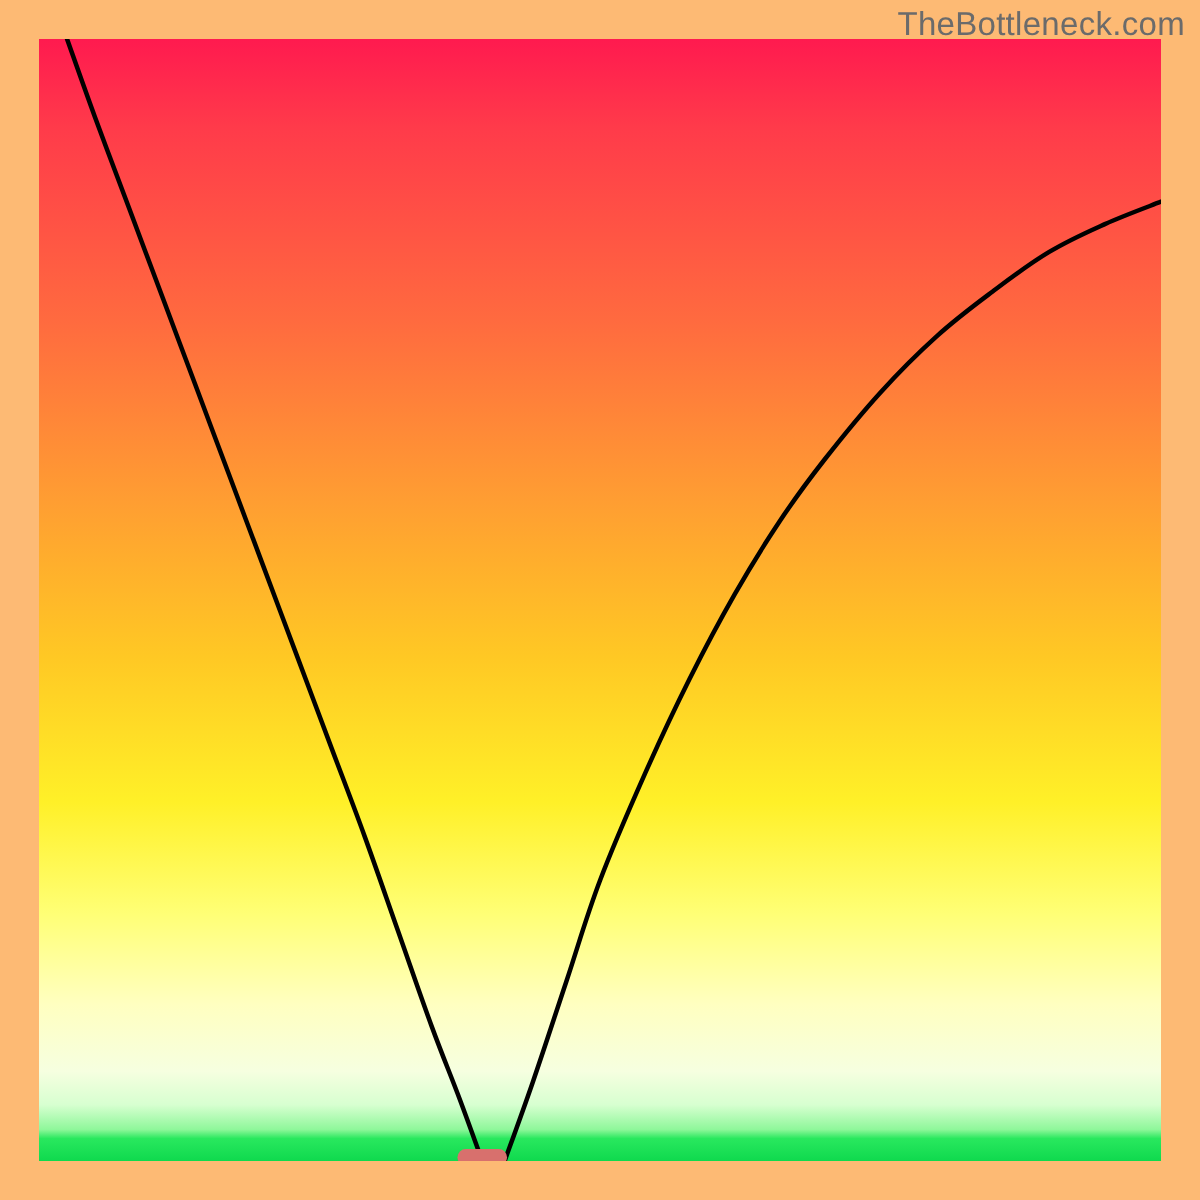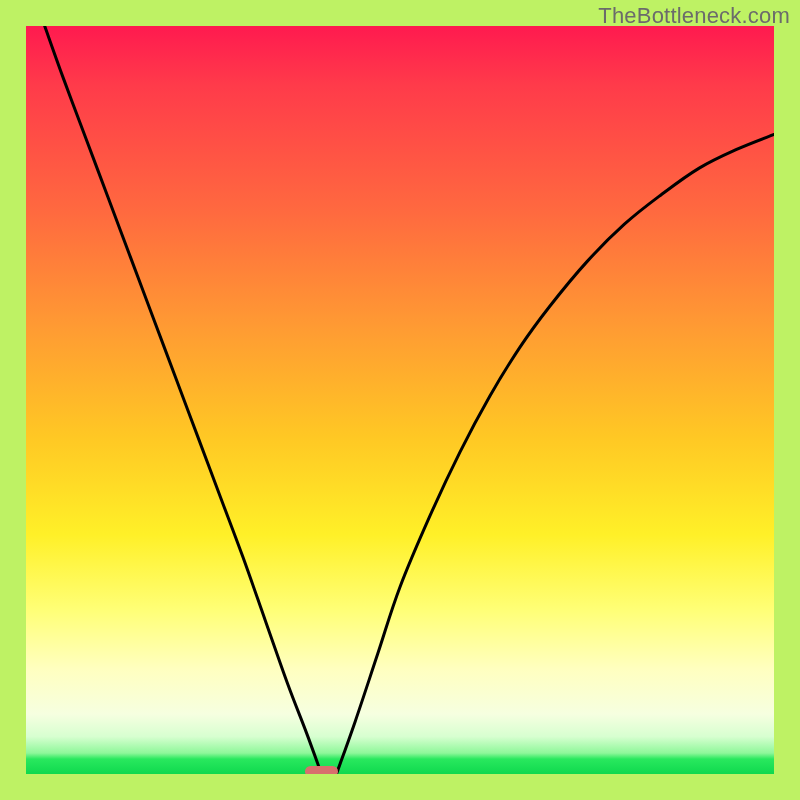--- a/index.html
+++ b/index.html
@@ -8,21 +8,21 @@
     width: 800px;
     height: 800px;
     overflow: hidden;
     background: #000;
     font-family: Arial, Helvetica, sans-serif;
   }
   .frame {
     position: absolute;
     top: 0; left: 0;
     width: 800px; height: 800px;
-    background: #bef264;
+    background: #fdba74;
   }
   .plot-area {
     position: absolute;
     top: 26px;
     left: 26px;
     width: 748px;
     height: 748px;
     overflow: hidden;
   }
   .gradient {

